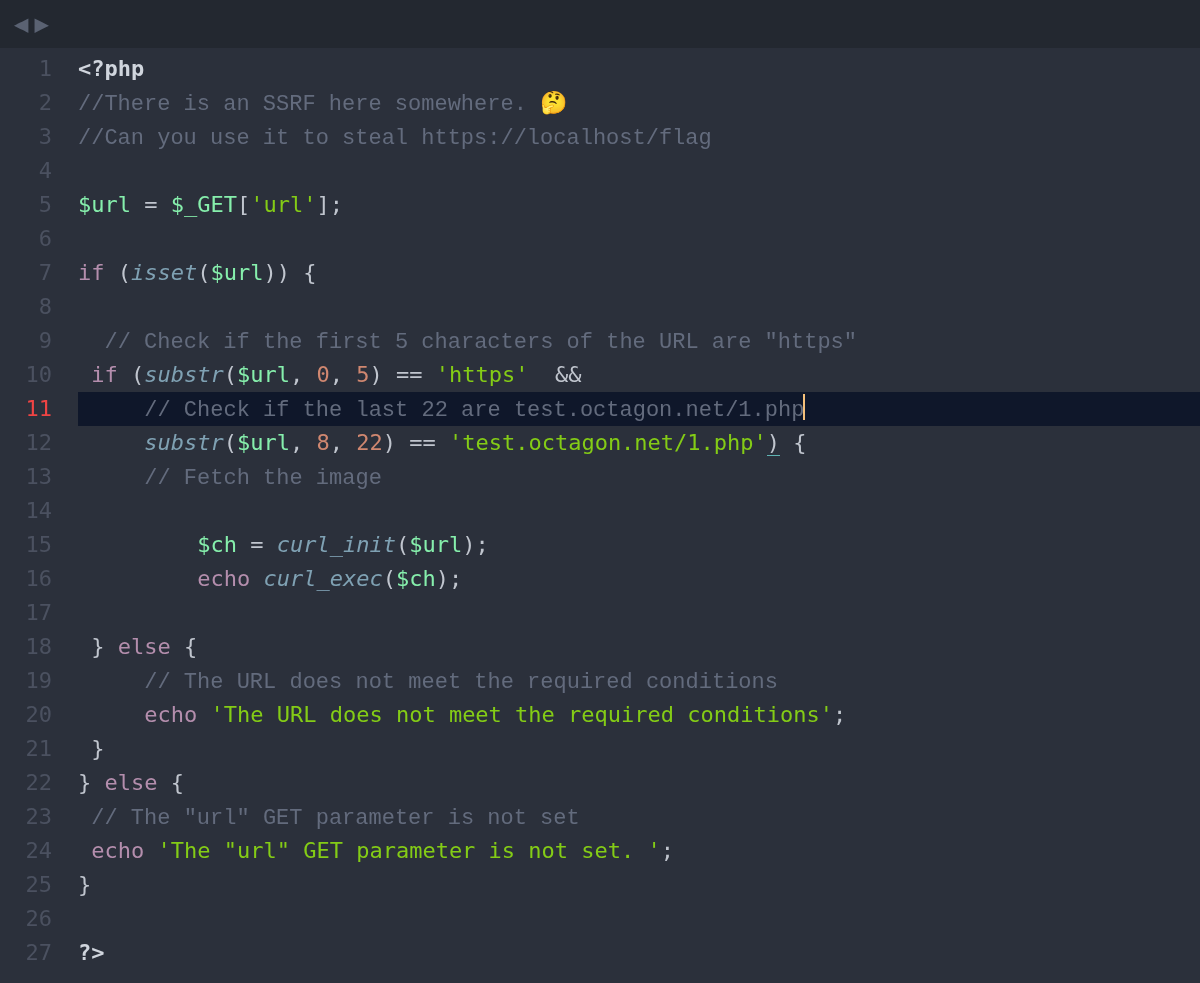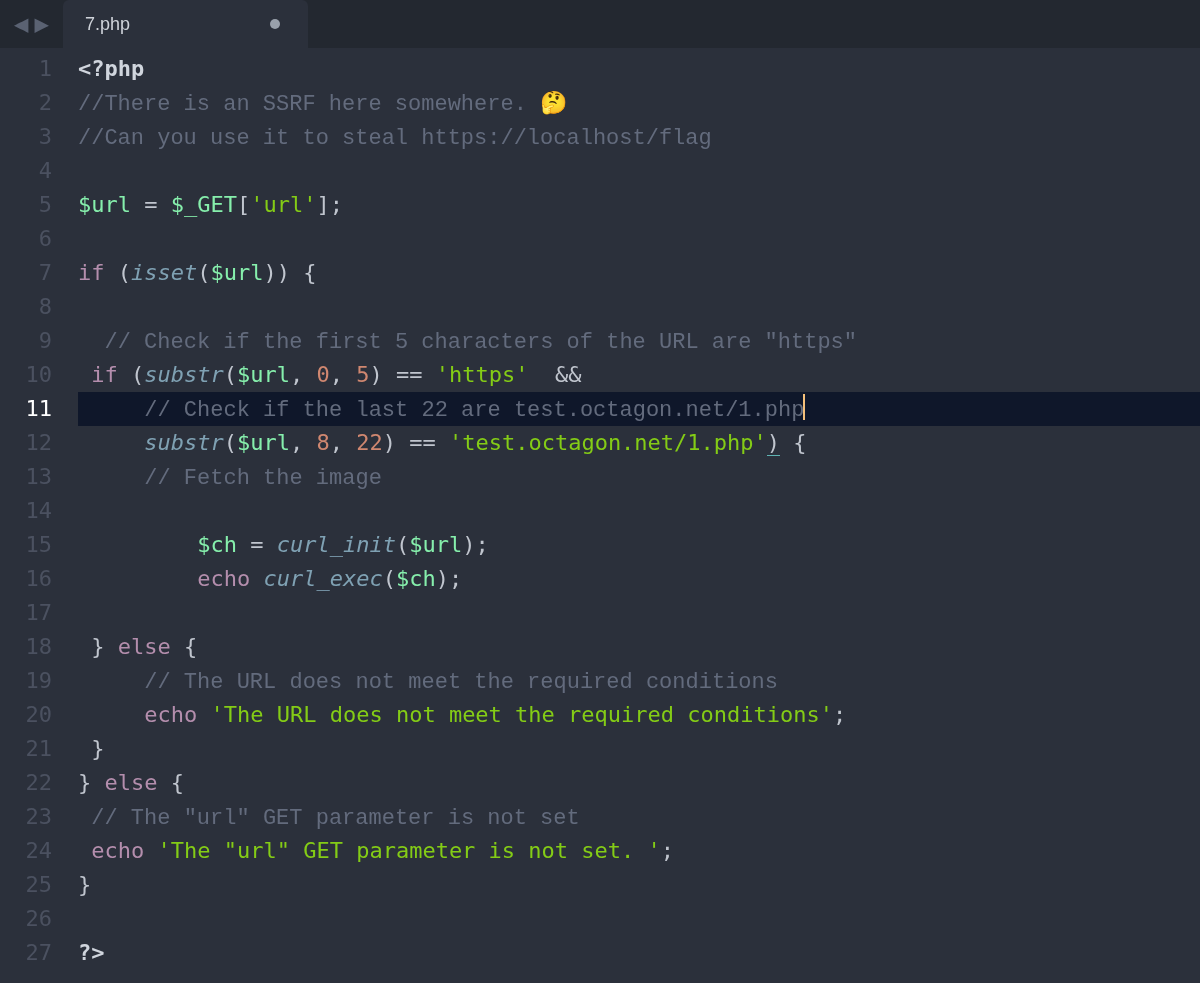--- a/index.html
+++ b/index.html
@@ -60,21 +60,21 @@
   }
   .gutter {
     width: 68px;
     text-align: right;
     color: #4b5160;
     padding-right: 16px;
     flex-shrink: 0;
     user-select: none;
   }
   .gutter div { height: 34px; }
-  .gutter .active { color: #ffffff; padding-left: 25px; }
+  .gutter .active { color: #ef4444; padding-left: 25px; }
   .code {
     flex: 1;
     white-space: pre;
     padding-left: 10px;
     position: relative;
   }
   .code-line {
     height: 34px;
     position: relative;
   }
@@ -104,24 +104,20 @@
   .brk-u  { color: #c0c5ce; border-bottom: 1px solid #5fb3b3; }
 </style>
 </head>
 <body>
 
 <div class="topbar">
   <div class="nav-arrows">
     <span>◀</span>
     <span>▶</span>
   </div>
-  <div class="tab">
-    <span>7.php</span>
-    <span class="dirty-dot"></span>
-  </div>
 </div>
 
 <div class="editor">
   <div class="gutter">
       <div>1</div>
       <div>2</div>
       <div>3</div>
       <div>4</div>
       <div>5</div>
       <div>6</div>

